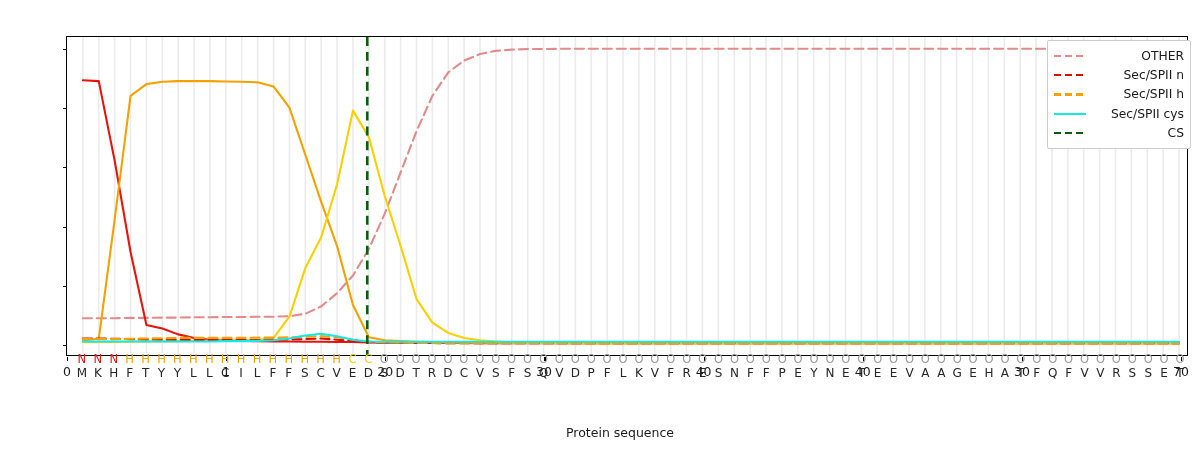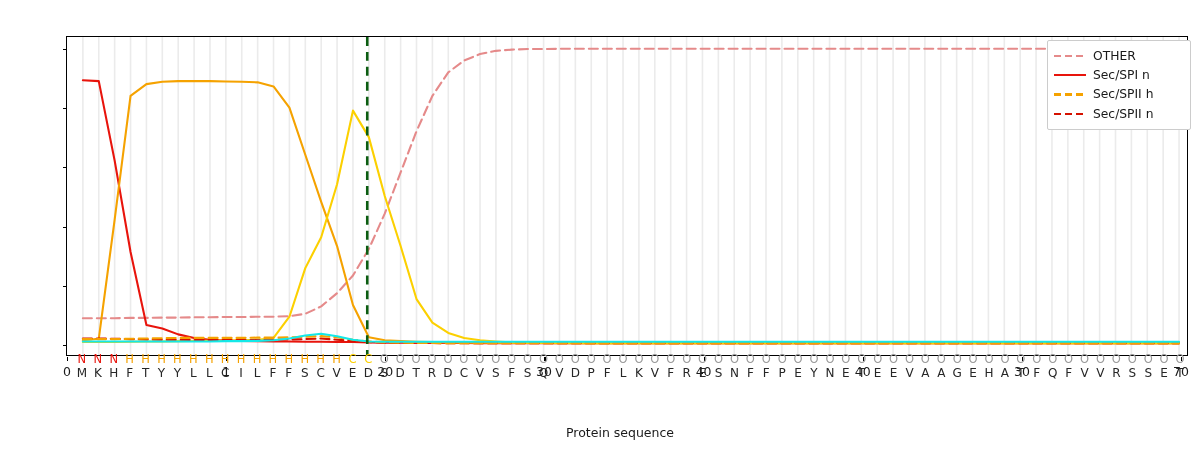--- a/index.html
+++ b/index.html
@@ -104,20 +104,21 @@
     background: #ffffff;
     border: 1px solid #cccccc;
     border-radius: 2px;
     padding: 5px 6px 5px 6px;
     box-sizing: border-box;
   }
   .legend-row {
     display: flex;
     align-items: center;
     height: 19.4px;
+    justify-content: space-between;
   }
   .legend-swatch {
     width: 32px;
     height: 12px;
     margin-right: 7px;
     flex: 0 0 32px;
     position: relative;
   }
   .legend-swatch > i {
     position: absolute;
@@ -399,31 +400,37 @@
 
   <div id="legend">
       <div class="legend-row">
         <span class="legend-swatch">
           <i style="background: repeating-linear-gradient(to right, rgb(229, 138, 138) 0px, rgb(229, 138, 138) 7px, transparent 7px, transparent 11px);"></i>
         </span>
         <span class="legend-label">OTHER</span>
       </div>
       <div class="legend-row">
         <span class="legend-swatch">
-          <i style="background: rgb(232, 20, 12);"></i>
+          <i style="background: repeating-linear-gradient(to right, rgb(213, 17, 0) 0px, rgb(213, 17, 0) 7px, transparent 7px, transparent 11px);"></i>
         </span>
-        <span class="legend-label">Sec/SPI n</span>
+        <span class="legend-label">Sec/SPII n</span>
       </div>
       <div class="legend-row">
         <span class="legend-swatch">
           <i style="background: repeating-linear-gradient(to right, rgb(245, 162, 0) 0px, rgb(245, 162, 0) 7px, transparent 7px, transparent 11px);"></i>
         </span>
         <span class="legend-label">Sec/SPII h</span>
       </div>
       <div class="legend-row">
         <span class="legend-swatch">
-          <i style="background: repeating-linear-gradient(to right, rgb(213, 17, 0) 0px, rgb(213, 17, 0) 7px, transparent 7px, transparent 11px);"></i>
+          <i style="background: rgb(20, 232, 232);"></i>
         </span>
-        <span class="legend-label">Sec/SPII n</span>
+        <span class="legend-label">Sec/SPII cys</span>
+      </div>
+      <div class="legend-row">
+        <span class="legend-swatch">
+          <i style="background: repeating-linear-gradient(to right, rgb(11, 92, 17) 0px, rgb(11, 92, 17) 7px, transparent 7px, transparent 11px);"></i>
+        </span>
+        <span class="legend-label">CS</span>
       </div>
     </div>
 
 </div>
 
 </body></html>

